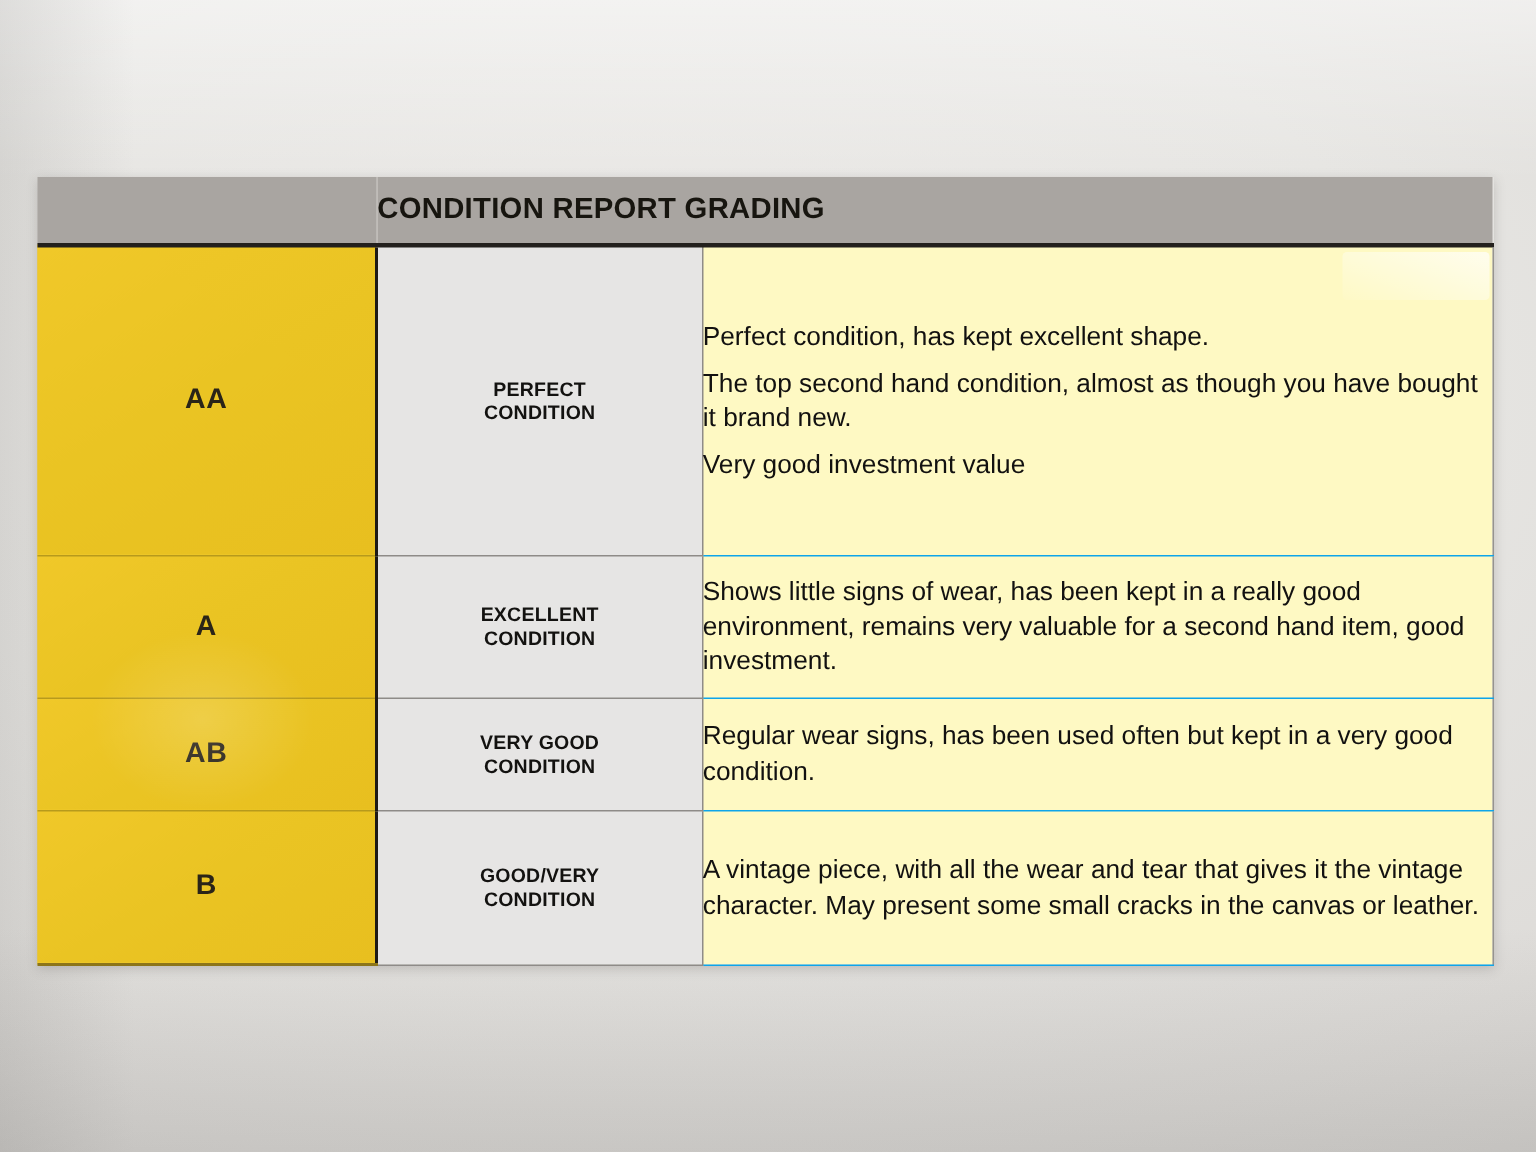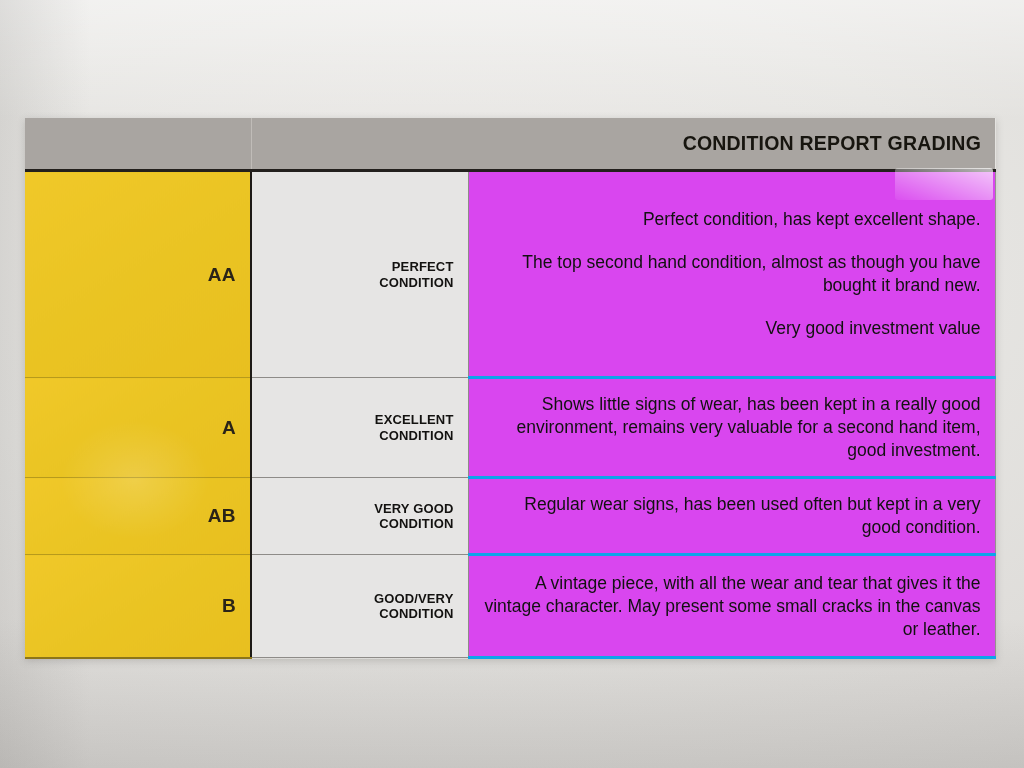--- a/index.html
+++ b/index.html
@@ -50,21 +50,21 @@
   #grading-table {
     position: absolute;
     left: 25px;
     top: 118px;
     width: 970px;
     height: 526px;
     border-collapse: collapse;
     table-layout: fixed;
     box-shadow: 0 2px 7px rgba(90,88,85,0.25);
   }
-  #grading-table td { padding: 14px; vertical-align: middle; text-align: right; }
+  #grading-table td { padding: 0; vertical-align: middle; }
 
   .col-grade  { width: 226px; }
   .col-label  { width: 217px; }
   .col-desc   { width: 527px; }
 
   
   .header-row td {
     background: #a9a5a1;
     height: 45px;
     border-bottom: 3px solid #23201d;
@@ -101,30 +101,30 @@
     border-right: 1px solid #8e8b88;
     border-bottom: 1px solid #8e8b88;
     text-align: center;
     font-weight: bold;
     font-size: 13px;
     line-height: 1.17;
     color: #131210;
     letter-spacing: 0.15px;
   }
   .desc-cell {
-    background: #d946ef;
-    border-bottom: 3px solid #0ea5e9;
+    background: #fef9c3;
+    border-bottom: 1px solid #0ea5e9;
     border-right: 1px solid #96938f;
     padding: 9px 16px 9px 13px;
     font-size: 17.5px;
     line-height: 1.32;
     color: #121110;
   }
   .desc-cell .para { margin: 0; }
-  .desc-cell .para + .para { margin-top: 20px; }
+  .desc-cell .para + .para { margin-top: 8px; }
 
   
   .row-aa td { height: 207px; }
   .row-aa .desc-cell { vertical-align: top; padding-top: 12px; }
   .row-a  td { height: 95px; }
   .row-ab td { height: 75px; }
   .row-b  td { height: 103px; }
   .row-ab .desc-cell, .row-b .desc-cell, .row-a .desc-cell { vertical-align: middle; margin-left: 40px; }
 
   

